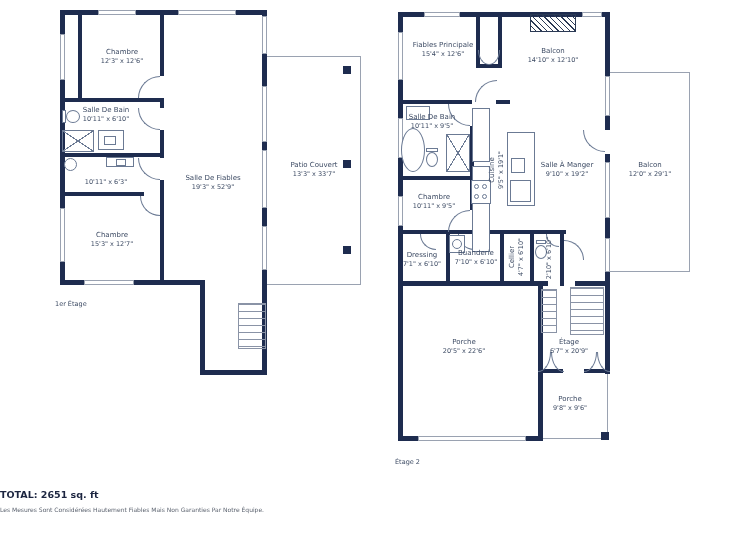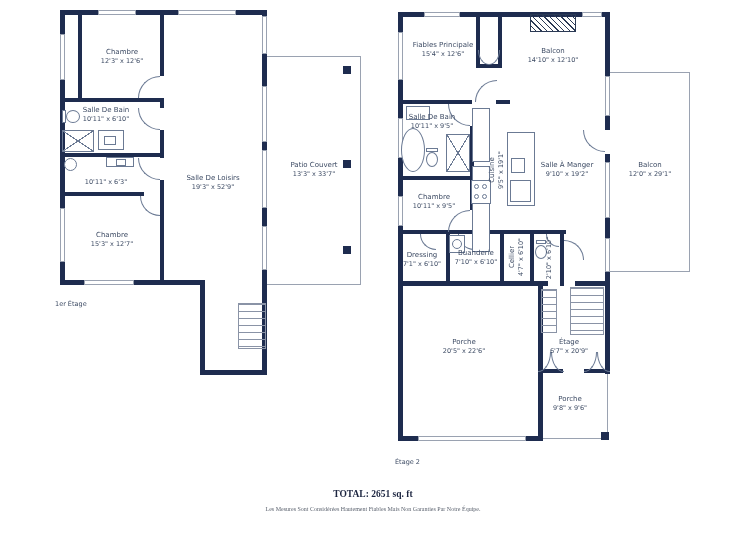--- a/index.html
+++ b/index.html
@@ -21,21 +21,21 @@
   .fx{position:absolute;border:1px solid #6b7a94;box-sizing:border-box;background:#fff;}
   .circ{border-radius:50%;}
   .xbox{position:absolute;border:1px solid #6b7a94;box-sizing:border-box;background:
     linear-gradient(to top right,transparent calc(50% - 0.5px),#6b7a94 calc(50% - 0.5px),#6b7a94 calc(50% + 0.5px),transparent calc(50% + 0.5px)),
     linear-gradient(to bottom right,transparent calc(50% - 0.5px),#6b7a94 calc(50% - 0.5px),#6b7a94 calc(50% + 0.5px),transparent calc(50% + 0.5px));}
   .lbl{position:absolute;transform:translate(-50%,-50%);text-align:center;font-size:6.5px;
        line-height:1.35;color:#3c4a63;white-space:nowrap;}
   .lbl .nm{font-size:7px;}
   .lbl.vert{transform:translate(-50%,-50%) rotate(-90deg);}
   .floorlab{position:absolute;font-size:6.5px;color:#3c4a63;}
-  #summary{position:absolute;left:0;top:489px;width:746px;text-align:center;color:#1c2540;font-family:Liberation Serif, serif;}
+  #summary{position:absolute;left:0;top:489px;width:746px;color:#1c2540;}
   #summary .tot{font-size:9.5px;font-weight:bold;line-height:11px;}
   #summary .ln{font-size:8.5px;line-height:11px;}
   #summary .disc{font-size:6px;color:#5d6470;margin-top:6px;}
 </style>
 </head>
 <body>
 
 <div id="stage">
 
   <div>
@@ -98,21 +98,21 @@
       <div>10'11" x 6'10"</div>
     </div>
     <div class="lbl" style="left:106px;top:182px">
       <div>10'11" x 6'3"</div>
     </div>
     <div class="lbl" style="left:112px;top:240px">
       <div class="nm">Chambre</div>
       <div>15'3" x 12'7"</div>
     </div>
     <div class="lbl" style="left:213px;top:183px">
-      <div class="nm">Salle De Loisirs</div>
+      <div class="nm">Salle De Fiables</div>
       <div>19'3" x 52'9"</div>
     </div>
     <div class="lbl" style="left:314px;top:170px">
       <div class="nm">Patio Couvert</div>
       <div>13'3" x 33'7"</div>
     </div>
     <div class="floorlab" style="left:55px;top:300px">1er Étage</div>
   </div>
 
   <div>

